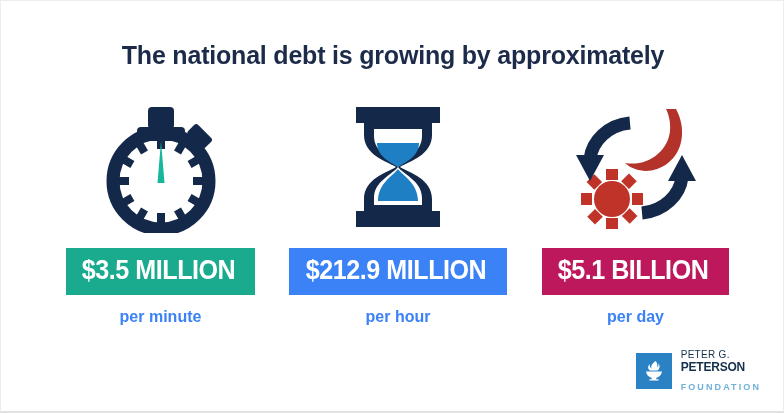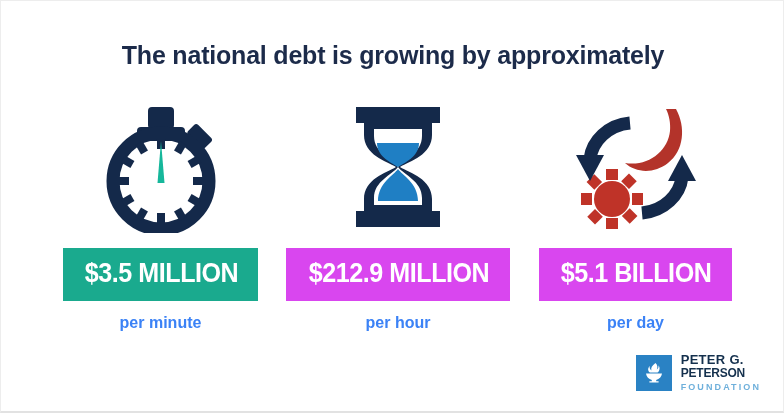--- a/index.html
+++ b/index.html
@@ -59,26 +59,26 @@
 
   .icon-wrap {
     height: 132px;
     display: flex;
     align-items: flex-end;
     justify-content: center;
   }
 
   .value-box {
     margin-top: 15px;
-    padding: 7px 14px 9px 16px;
+    padding: 7px 14px 9px 10px;
     box-sizing: border-box;
     display: flex;
     align-items: center;
     justify-content: center;
-    height: 53px;
+    height: 47px;
   }
   .value-text {
     font-family: "Liberation Sans Narrow", "Liberation Sans", sans-serif;
     font-size: 27px;
     font-weight: bold;
     color: #ffffff;
     letter-spacing: -0.5px;
     white-space: nowrap;
     transform: scaleX(0.93);
   }
@@ -110,40 +110,40 @@
     flex: none;
   }
   .logo-text {
     margin-left: 9px;
     display: flex;
     flex-direction: column;
     line-height: 1;
   }
   .logo-l1 {
     font-family: "Liberation Sans", sans-serif;
-    font-size: 13px;
-    font-weight: bold;
+    font-size: 10px;
+    font-weight: normal;
     color: #14304d;
     letter-spacing: 0.3px;
   }
   .logo-l2 {
     font-family: "Liberation Sans", sans-serif;
     font-size: 12px;
     font-weight: bold;
     color: #14304d;
     letter-spacing: -0.2px;
     margin-top: 1px;
   }
   .logo-l3 {
     font-family: "Liberation Sans", sans-serif;
     font-size: 9px;
     font-weight: bold;
     color: #6fb0db;
     letter-spacing: 2.1px;
-    margin-top: 4px;
+    margin-top: 10px;
   }
 </style>
 </head>
 <body>
 
 <div id="infographic">
 
   <div class="title">The national debt is growing by approximately</div>
 
   <div class="columns">
@@ -212,21 +212,21 @@
 
           <path d="M24 22 H92 V34 C92 54 70 60 60 66 C70 72 92 78 92 98 V110 H24 V98 C24 78 46 72 56 66 C46 60 24 54 24 34 Z" fill="#14294a"></path>
 
           <path d="M34 28 H82 V35 C82 52 64 58 58 66 C64 74 82 80 82 97 V104 H34 V97 C34 80 52 74 58 66 C52 58 34 52 34 35 Z" fill="#ffffff"></path>
 
           <path d="M38 100 C38 82 54 74 58 68 C62 74 78 82 78 100 Z" fill="#1f7fc4"></path>
 
           <path d="M37 42 H79 C79 56 64 62 58 66 C52 62 37 56 37 42 Z" fill="#1f7fc4"></path>
         </svg>
       </div>
-      <div class="value-box" style="background:#d946ef;">
+      <div class="value-box" style="background:#3b82f6;">
         <span class="value-text">$212.9 MILLION</span>
       </div>
       <div class="caption">per hour</div>
     </div>
 
     <div class="column">
       <div class="icon-wrap">
         <svg width="136" height="132" viewBox="0 0 136 132" aria-hidden="true">
 
           <path d="M108 8 C118 26 116 50 100 62 C86 73 68 72 57 62 C80 66 100 50 102 30 C102.8 22 101 14 98 8 Z" fill="#b3332a"></path>
@@ -252,21 +252,21 @@
               </g>
           </g>
 
           <path d="M62 22 C40 24 24 40 22 58" fill="none" stroke="#14294a" stroke-width="13" stroke-linecap="butt"></path>
           <polygon points="8,54 36,54 22,80" fill="#14294a"></polygon>
 
           <path d="M74 112 C96 110 112 94 114 76" fill="none" stroke="#14294a" stroke-width="13" stroke-linecap="butt"></path>
           <polygon points="100,80 128,80 114,54" fill="#14294a"></polygon>
         </svg>
       </div>
-      <div class="value-box" style="background:#d946ef;">
+      <div class="value-box" style="background:#be185d;">
         <span class="value-text">$5.1 BILLION</span>
       </div>
       <div class="caption">per day</div>
     </div>
 
   </div>
 
   <div class="logo">
     <div class="logo-mark">
       <svg width="26" height="26" viewBox="0 0 26 26" aria-hidden="true">

